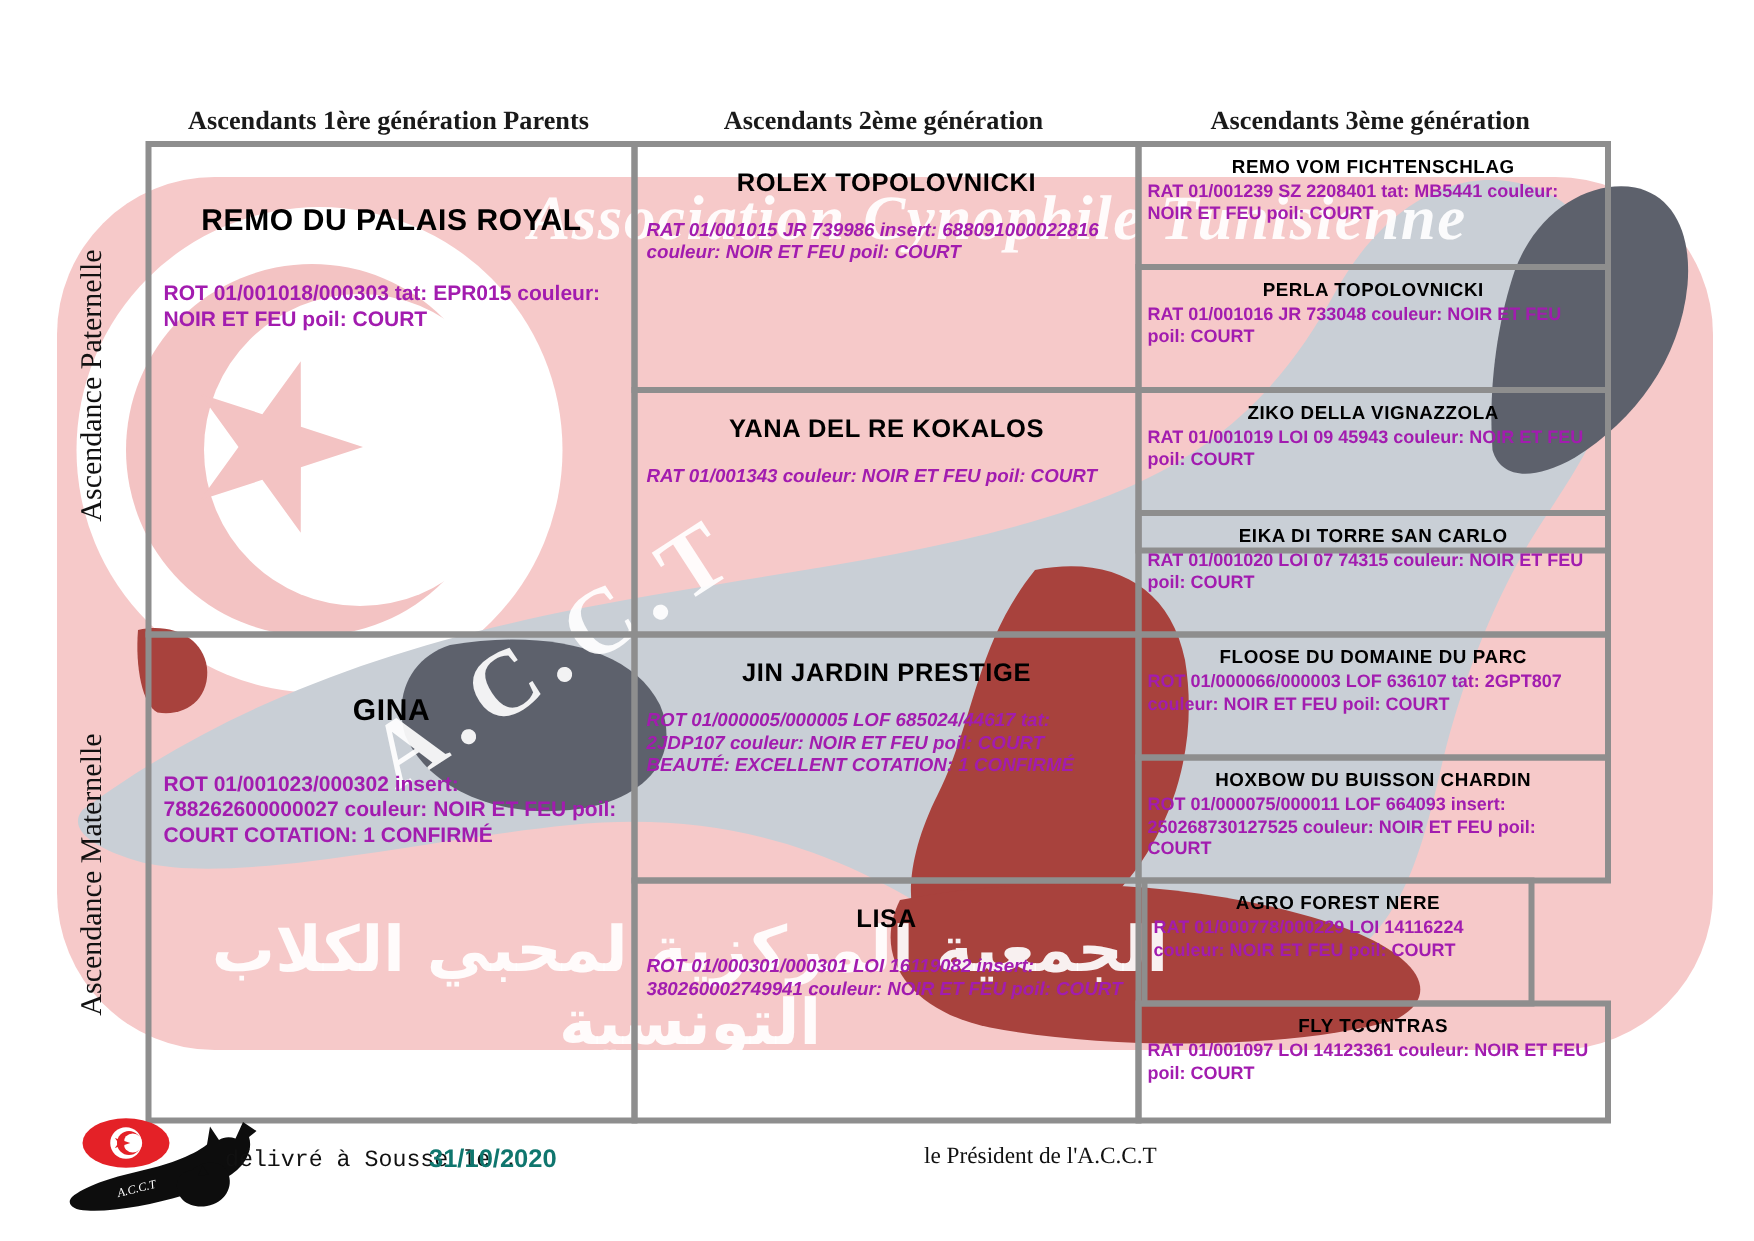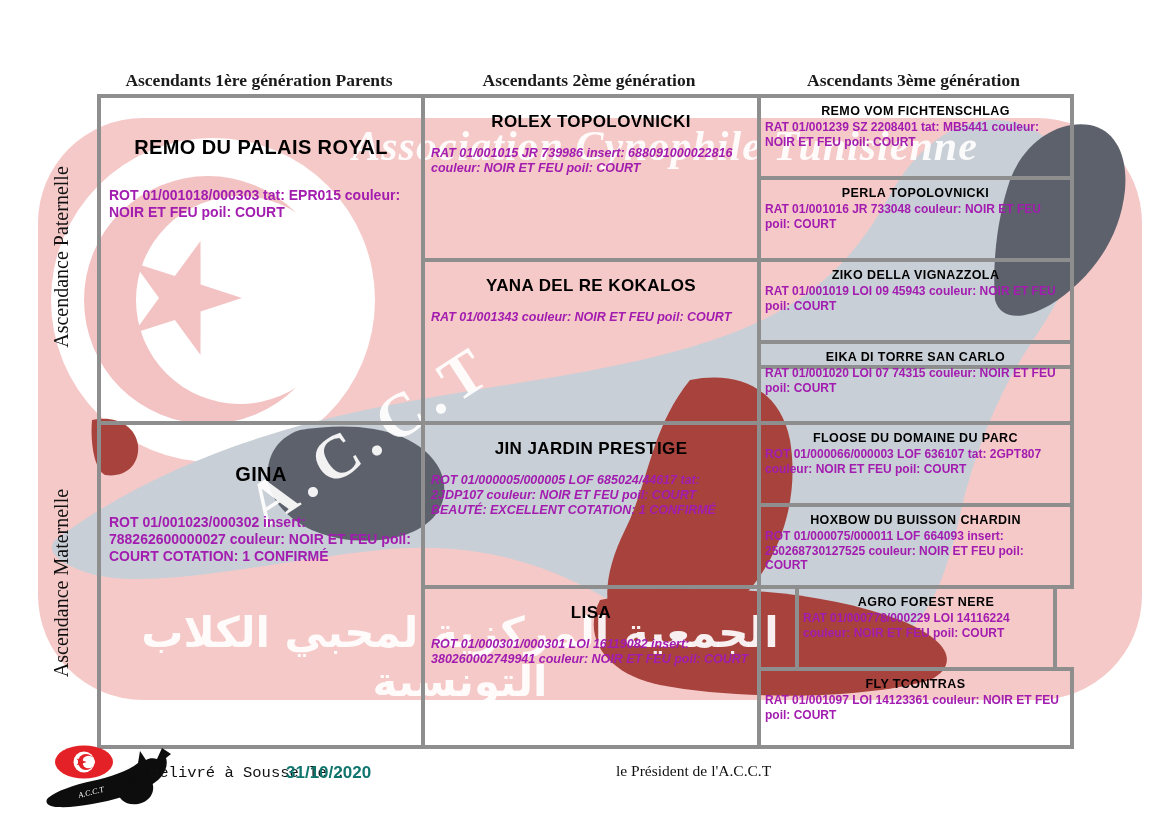--- a/index.html
+++ b/index.html
@@ -67,21 +67,21 @@
   #c-g2-1{left:421px;top:258px;width:340px;height:167px;}
   #c-g2-2{left:421px;top:421px;width:340px;height:168px;}
   #c-g2-3{left:421px;top:585px;width:340px;height:164px;}
   
   #c-g3-0{left:757px;top:94px;width:317px;height:86px;}
   #c-g3-1{left:757px;top:176px;width:317px;height:86px;}
   #c-g3-2{left:757px;top:258px;width:317px;height:111px;}
   #c-g3-3{left:757px;top:340px;width:317px;height:85px;}
   #c-g3-4{left:757px;top:421px;width:317px;height:86px;}
   #c-g3-5{left:757px;top:503px;width:317px;height:86px;}
-  #c-g3-6{left:795px;top:585px;width:262px;height:86px;}
+  #c-g3-6{left:761px;top:585px;width:262px;height:86px;}
   #c-g3-7{left:757px;top:667px;width:317px;height:82px;}
   
   #footer{position:absolute;left:0;top:740px;width:1169px;height:87px;z-index:3;}
   #logo-svg{position:absolute;left:36px;top:0px;width:140px;height:80px;}
   #issued-label{
     position:absolute;left:150px;top:24px;
     font-family:Liberation Mono, monospace;font-size:15.5px;color:#111;
   }
   #issued-date{
     position:absolute;left:286px;top:23px;

